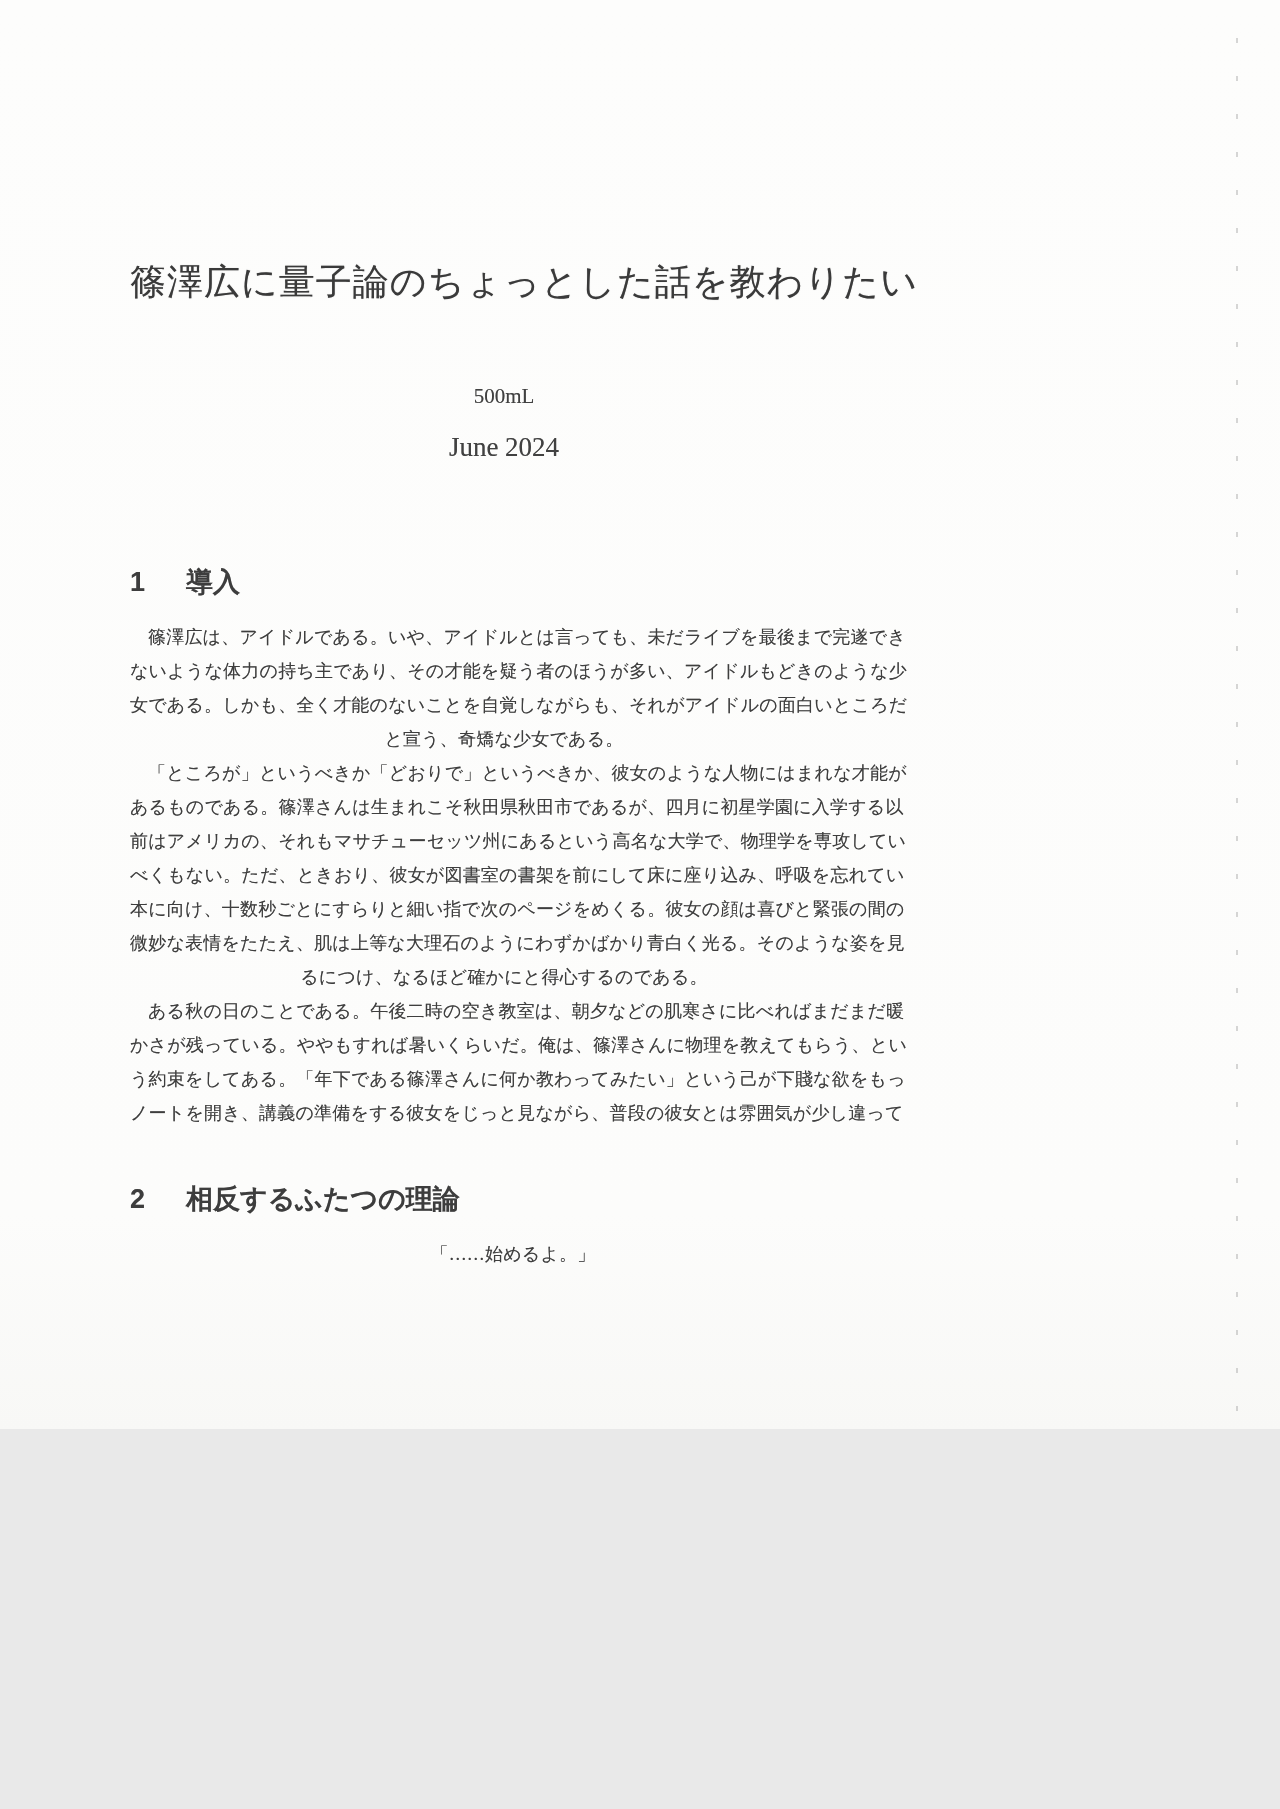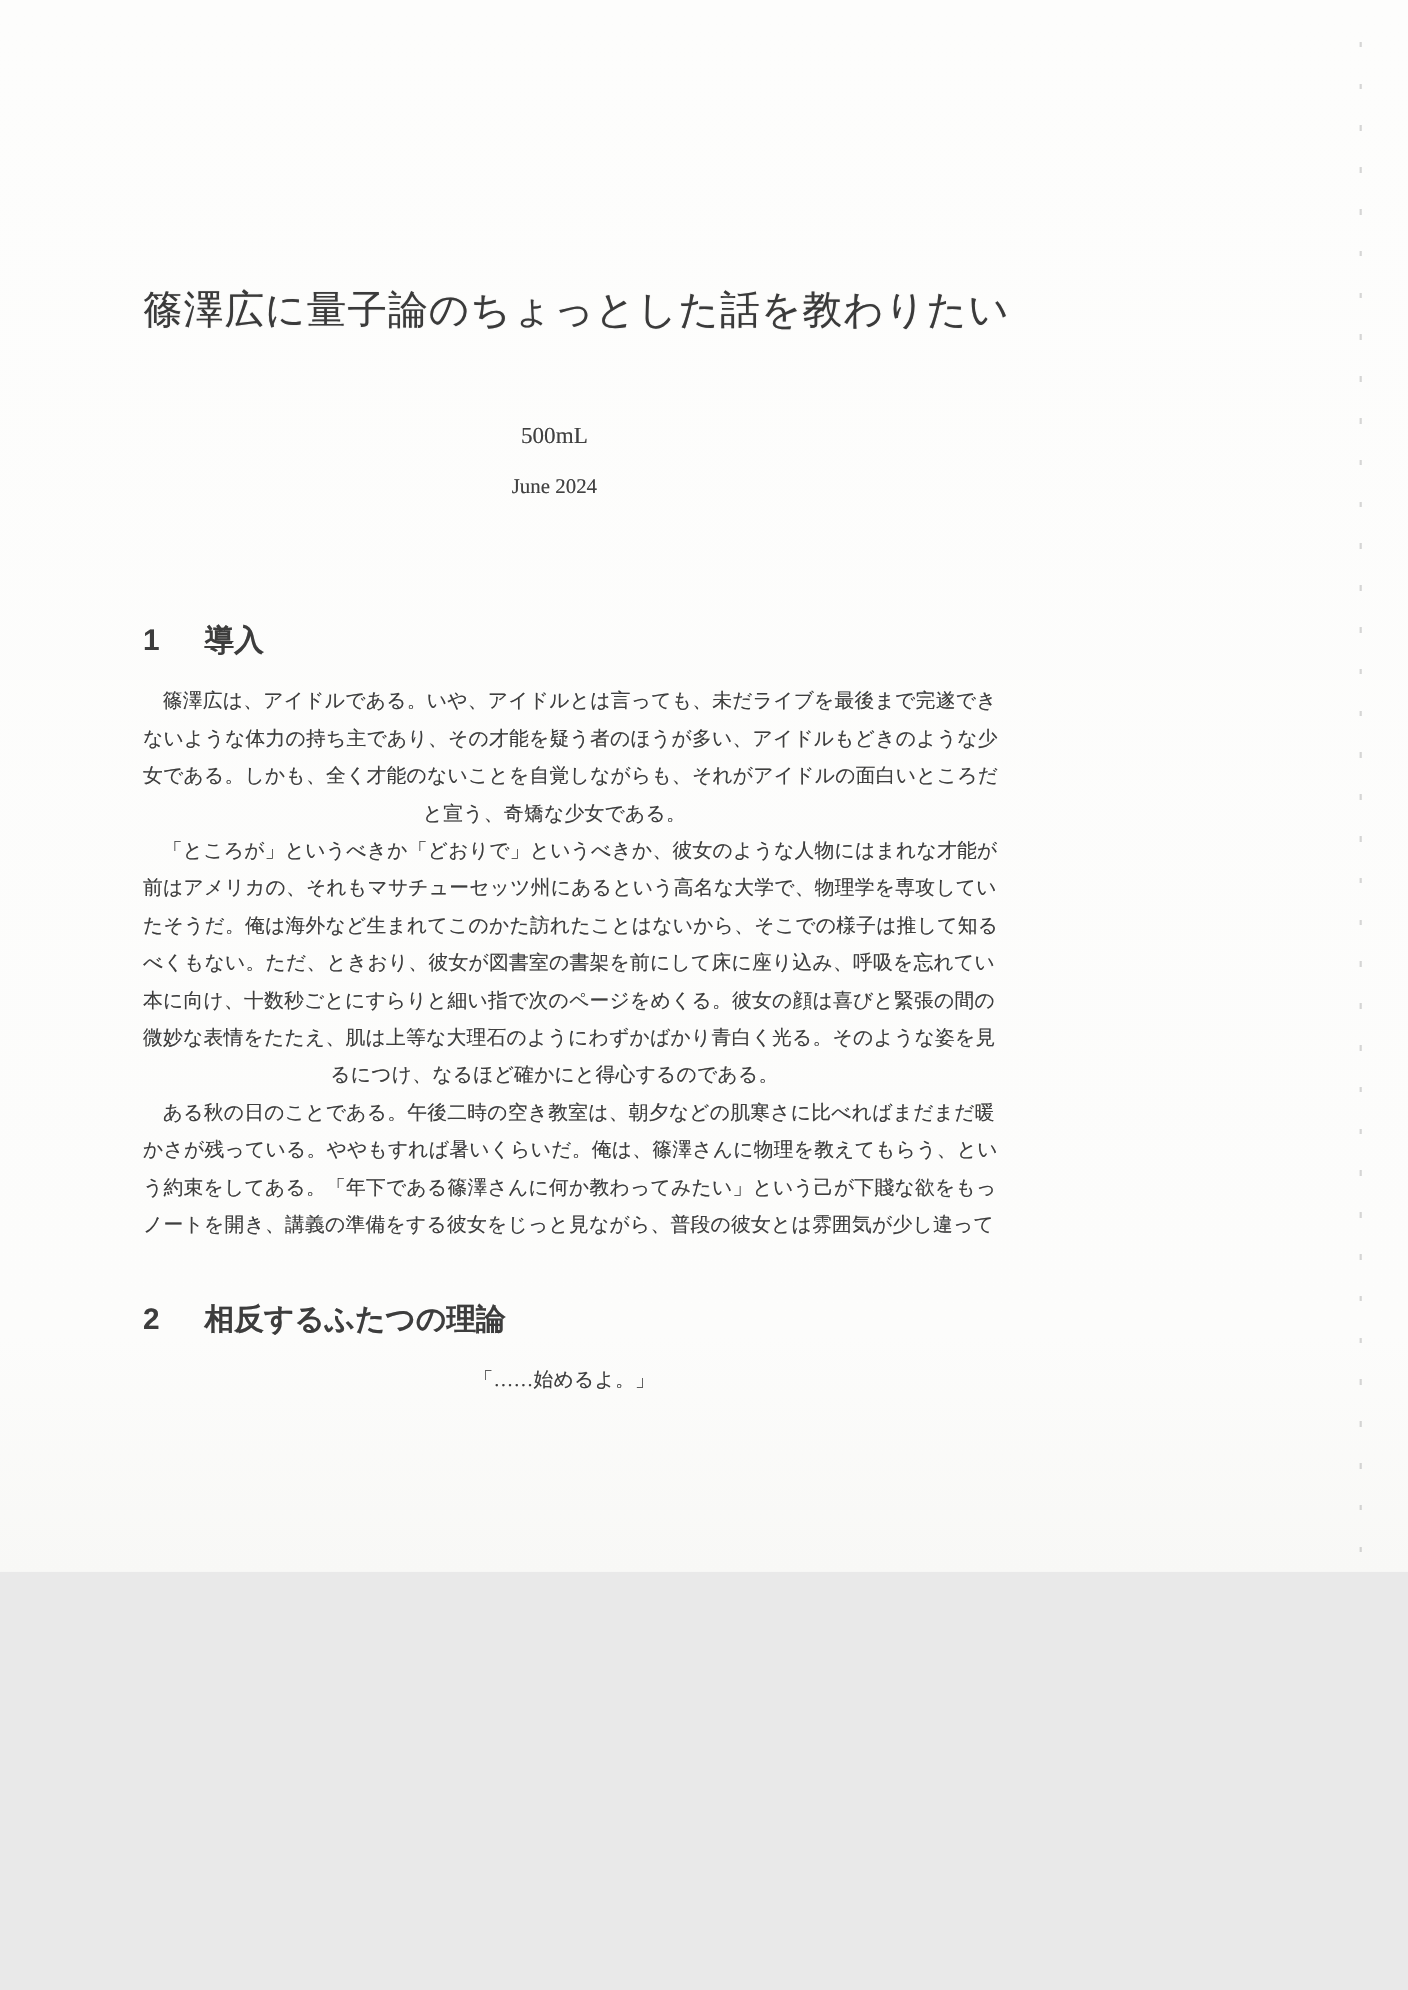--- a/index.html
+++ b/index.html
@@ -18,21 +18,21 @@
     color:#3a3a3a;text-shadow:0 0 0.7px rgba(70,70,70,.55);
     white-space:nowrap;
   }
   .doc-author{
     position:absolute;left:130px;top:384px;width:748px;
     text-align:center;font-size:21px;color:#414141;
     text-shadow:0 0 0.6px rgba(70,70,70,.5);
   }
   .doc-date{
     position:absolute;left:130px;top:432px;width:748px;
-    text-align:center;font-size:19px;color:#414141;
+    text-align:center;font-size:27px;color:#414141;
     text-shadow:0 0 0.6px rgba(70,70,70,.5);
   }
   .content{
     position:absolute;left:130px;top:513px;width:748px;
   }
   .sec-heading{
     margin:47px 0 16px 0;
     height:44px;line-height:44px;
     font-family:"Liberation Sans","DejaVu Sans",sans-serif;
     font-weight:600;font-size:27px;color:#3d3d3d;
@@ -82,22 +82,22 @@
         <span class="sec-title">導入</span>
       </div>
       <div class="para">
         <div class="line first">篠澤広は、アイドルである。いや、アイドルとは言っても、未だライブを最後まで完遂でき</div>
         <div class="line">ないような体力の持ち主であり、その才能を疑う者のほうが多い、アイドルもどきのような少</div>
         <div class="line">女である。しかも、全く才能のないことを自覚しながらも、それがアイドルの面白いところだ</div>
         <div class="line">と宣う、奇矯な少女である。</div>
       </div>
       <div class="para">
         <div class="line first">「ところが」というべきか「どおりで」というべきか、彼女のような人物にはまれな才能が</div>
+        <div class="line">あるものである。篠澤さんは生まれこそ秋田県秋田市であるが、四月に初星学園に入学する以</div>
         <div class="line">前はアメリカの、それもマサチューセッツ州にあるという高名な大学で、物理学を専攻してい</div>
-        <div class="line">たそうだ。俺は海外など生まれてこのかた訪れたことはないから、そこでの様子は推して知る</div>
         <div class="line">べくもない。ただ、ときおり、彼女が図書室の書架を前にして床に座り込み、呼吸を忘れてい</div>
         <div class="line">本に向け、十数秒ごとにすらりと細い指で次のページをめくる。彼女の顔は喜びと緊張の間の</div>
         <div class="line">微妙な表情をたたえ、肌は上等な大理石のようにわずかばかり青白く光る。そのような姿を見</div>
         <div class="line">るにつけ、なるほど確かにと得心するのである。</div>
       </div>
       <div class="para">
         <div class="line first">ある秋の日のことである。午後二時の空き教室は、朝夕などの肌寒さに比べればまだまだ暖</div>
         <div class="line">かさが残っている。ややもすれば暑いくらいだ。俺は、篠澤さんに物理を教えてもらう、とい</div>
         <div class="line">う約束をしてある。「年下である篠澤さんに何か教わってみたい」という己が下賤な欲をもっ</div>
         <div class="line">ノートを開き、講義の準備をする彼女をじっと見ながら、普段の彼女とは雰囲気が少し違って</div>

